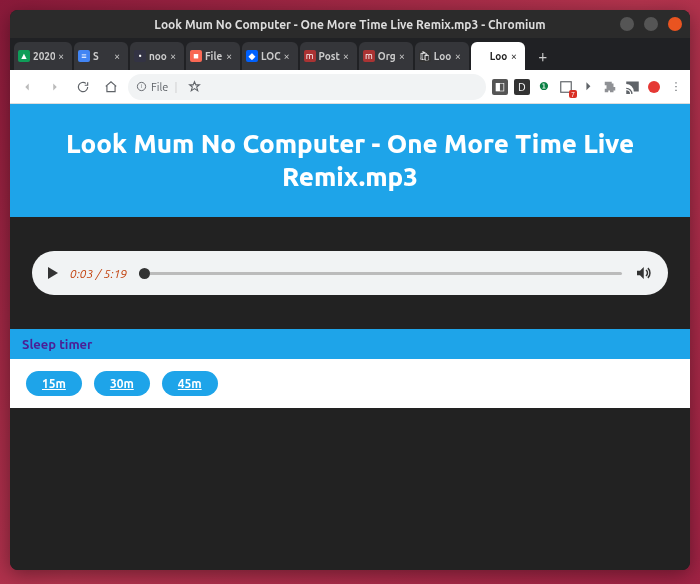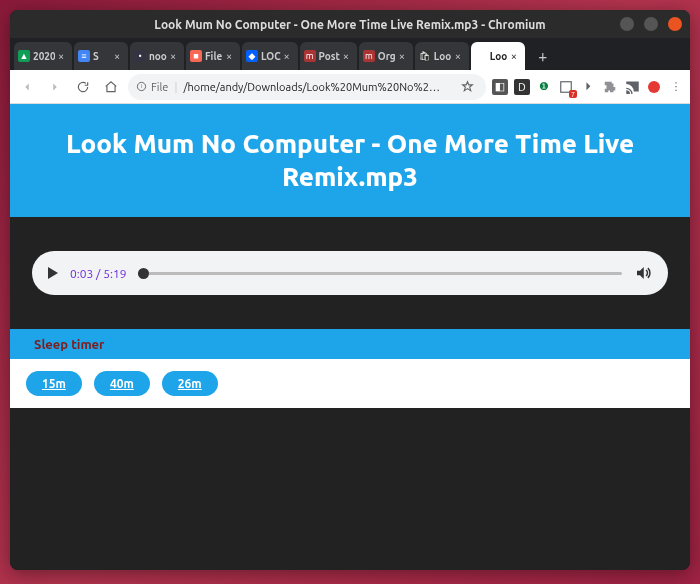--- a/index.html
+++ b/index.html
@@ -74,28 +74,28 @@
     background: #1ea4e9; color: #fff; text-align: center;
     padding: 24px 20px; font-weight: 800; font-size: 26px;
     line-height: 1.25;
   }
   .player-wrap { padding: 34px 22px; }
   .player {
     background: #f1f3f4; height: 44px; border-radius: 22px;
     display: flex; align-items: center; padding: 0 16px; gap: 12px;
   }
   .play-btn { width:0;height:0;border-top:6px solid transparent;border-bottom:6px solid transparent;border-left:10px solid #333;}
-  .time { font-size: 12px; color: #6d28d9; }
+  .time { font-size: 12px; color: #c2410c; font-style: italic; }
   .track { flex:1; height: 3px; background: #bbb; position: relative; border-radius:2px;}
   .track .prog { position:absolute; left:0; top:0; height:100%; background:#333; border-radius:2px;}
   .track .knob { position:absolute; top:-4px; width:11px; height:11px; background:#333; border-radius:50%;}
   .vol {width:18px;height:18px;color:#333;}
   .section-head {
-    background:#1ea4e9; color:#7f1d1d; font-weight:600; font-size:13px;
-    padding: 8px 24px;
+    background:#1ea4e9; color:#4c1d95; font-weight:600; font-size:13px;
+    padding: 8px 12px;
   }
   .timer-row {
     background:#fff; padding: 12px 16px; display:flex; gap:12px;
   }
   .pill {
     background:#1ea4e9; color:#fff; border-radius: 16px;
     padding: 6px 16px; font-size:12px; font-weight:600;text-decoration:underline;
   }
   svg { display:block; }
 </style>
@@ -185,21 +185,20 @@
     </div>
     <div class="omnibox">
       <span class="file-chip">
         <svg width="11" height="11" viewBox="0 0 24 24">
             <circle cx="12" cy="12" r="9" fill="none" stroke="#5f6368" stroke-width="2"></circle>
             <text x="12" y="16" text-anchor="middle" font-size="12" fill="#5f6368">i</text>
           </svg>
         <span>File</span>
       </span>
       <span style="color:#ccc">|</span>
-      <span class="url">/home/andy/Downloads/Look%20Mum%20No%2…</span>
       <span class="tb-btn">
         <svg width="13" height="13" viewBox="0 0 24 24">
             <path fill="none" stroke="#5f6368" stroke-width="2" d="M12 3l2.5 6H21l-5 4 2 7-6-4-6 4 2-7-5-4h6.5z"></path>
           </svg>
       </span>
     </div>
     <div class="ext-row">
       <div class="ext" style="background:#555;color:#fff;border-radius:2px;">◧</div>
       <div class="ext" style="background:#333;color:#fff;border-radius:2px;">D</div>
       <div class="ext" style="color:#0b8043;">❶</div>
@@ -247,18 +246,18 @@
               <path fill="#333" d="M4 9v6h4l5 5V4L8 9H4z"></path>
               <path fill="none" stroke="#333" stroke-width="2" d="M16 8a5 5 0 010 8M18.5 5.5a9 9 0 010 13"></path>
             </svg>
         </div>
       </div>
     </div>
 
     <div class="section-head">Sleep timer</div>
     <div class="timer-row" id="timer-row">
         <div class="pill">15m</div>
-        <div class="pill">40m</div>
-        <div class="pill">26m</div>
+        <div class="pill">30m</div>
+        <div class="pill">45m</div>
       </div>
   </div>
 
 </div>
 
 </body></html>

